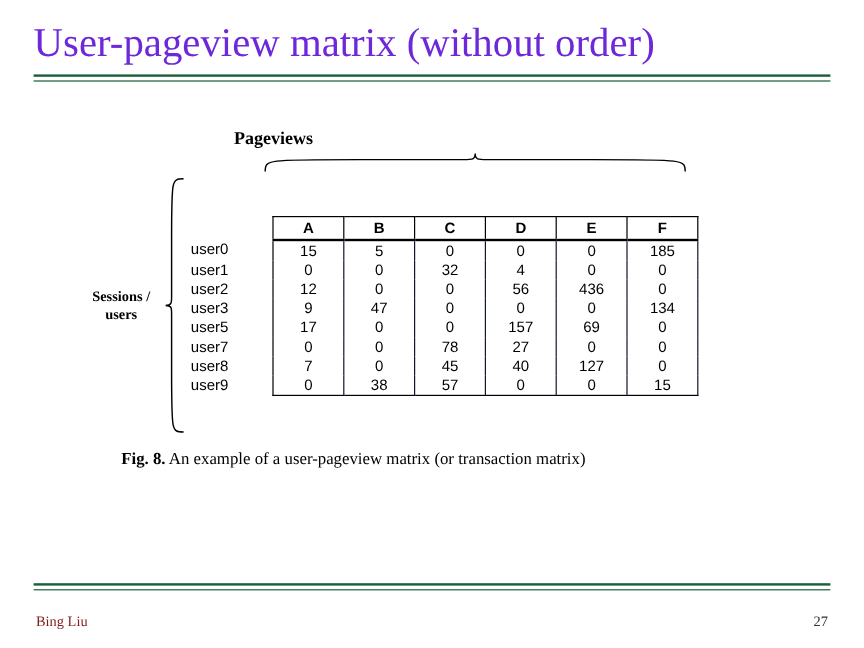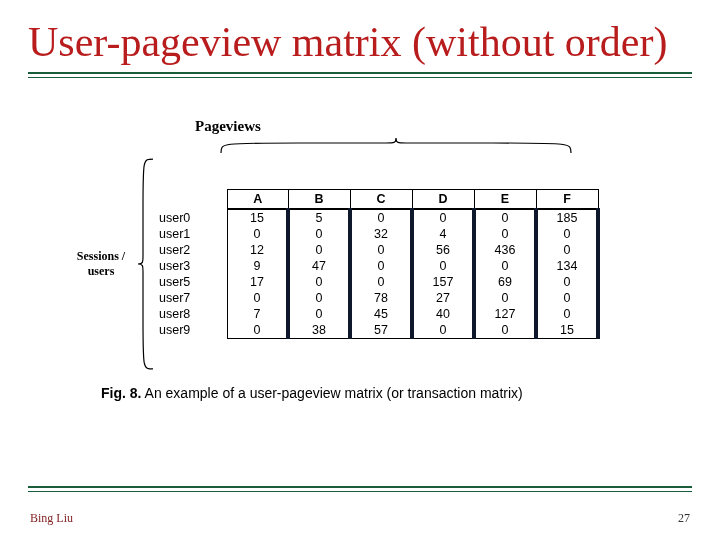--- a/index.html
+++ b/index.html
@@ -13,22 +13,22 @@
     box-sizing: border-box;
   }
   .slide {
     width: 720px;
     height: 540px;
     padding: 18px 28px 12px 28px;
     box-sizing: border-box;
     position: relative;
   }
   .title {
-    font-size: 42px;
-    color: #b91c1c;
+    font-size: 34px;
+    color: #6d28d9;
     font-family: Garamond, Georgia, serif;
     margin: 0 0 6px 0;
     font-weight: normal;
   }
   .title-rule {
     border: none;
     border-top: 2px solid #1a5d3a;
     border-bottom: 1px solid #1a5d3a;
     height: 3px;
     margin: 0 0 40px 0;
@@ -90,33 +90,33 @@
     width: 58px;
     font-weight: bold;
     text-align: center;
   }
   .matrix thead th.rowhead {
     border: none;
     width: 60px;
   }
   .matrix td {
     border-left: 1px solid #000;
-    border-right: 4px solid #0f172a;
+    border-right: 1px solid #0f172a;
     border-top: none;
     border-bottom: none;
     text-align: center;
     padding: 1px 0;
     width: 58px;
   }
   .matrix tbody tr:last-child td {
     border-bottom: 1px solid #000;
   }
   .caption {
     margin-top: 14px;
-    font-family: Liberation Sans, sans-serif;
+    font-family: Liberation Serif, serif;
     font-size: 14px;
     text-align: left;
     margin-left: 36px;
   }
   .caption b { font-weight: bold; }
   .footer-rule {
     position: absolute;
     left: 28px;
     right: 28px;
     bottom: 40px;

